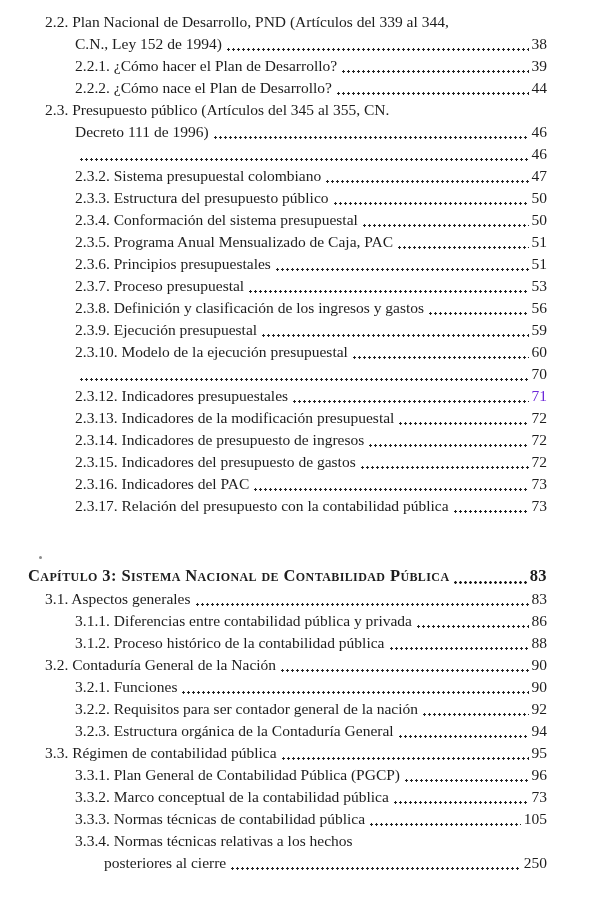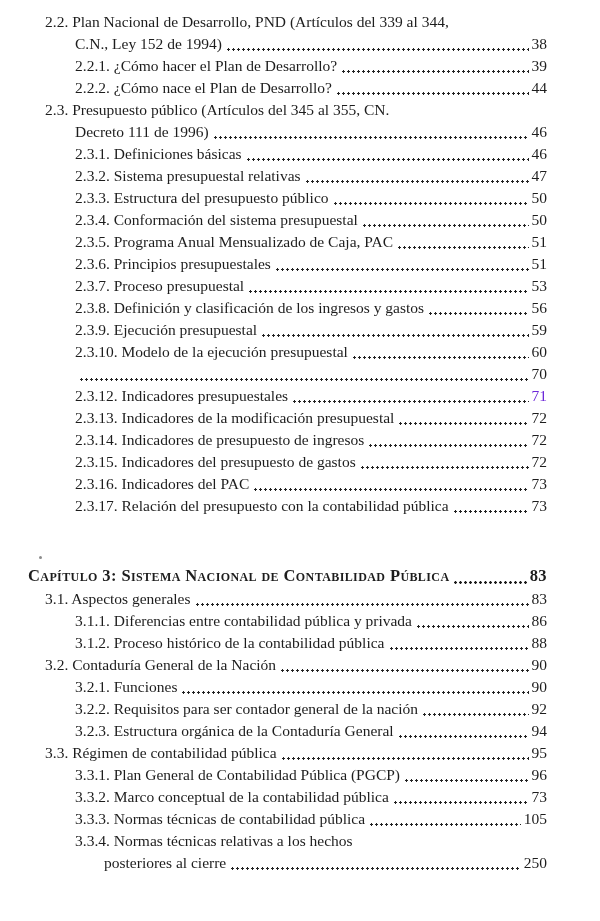--- a/index.html
+++ b/index.html
@@ -106,28 +106,27 @@
           <span class="text">2.3. Presupuesto público (Artículos del 345 al 355, CN.</span>
         </div>
         <div class="line cont">
           <span class="text">Decreto 111 de 1996)</span>
           <span class="leader"></span>
           <span class="page-num">46</span>
         </div>
       </div>
       <div class="entry level-2">
         <div class="line">
-          <span class="text">2.3.1. Definiciones básicas</span>
           <span class="leader"></span>
           <span class="page-num">46</span>
         </div>
       </div>
       <div class="entry level-2">
         <div class="line">
-          <span class="text">2.3.2. Sistema presupuestal relativas</span>
+          <span class="text">2.3.2. Sistema presupuestal colombiano</span>
           <span class="leader"></span>
           <span class="page-num">47</span>
         </div>
       </div>
       <div class="entry level-2">
         <div class="line">
           <span class="text">2.3.3. Estructura del presupuesto público</span>
           <span class="leader"></span>
           <span class="page-num">50</span>
         </div>

